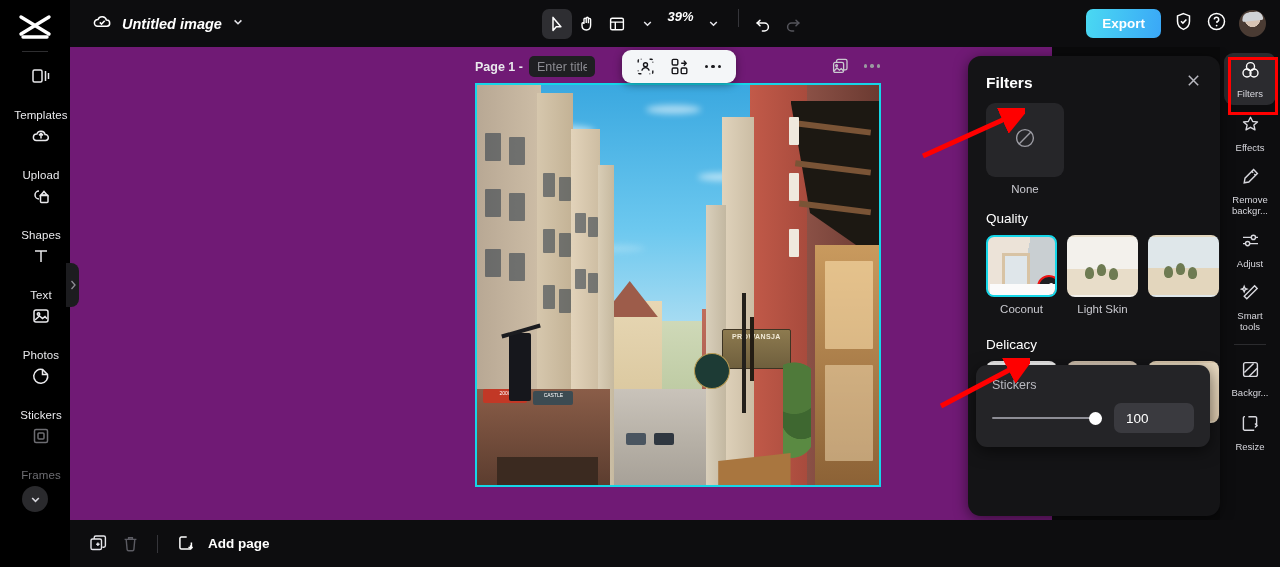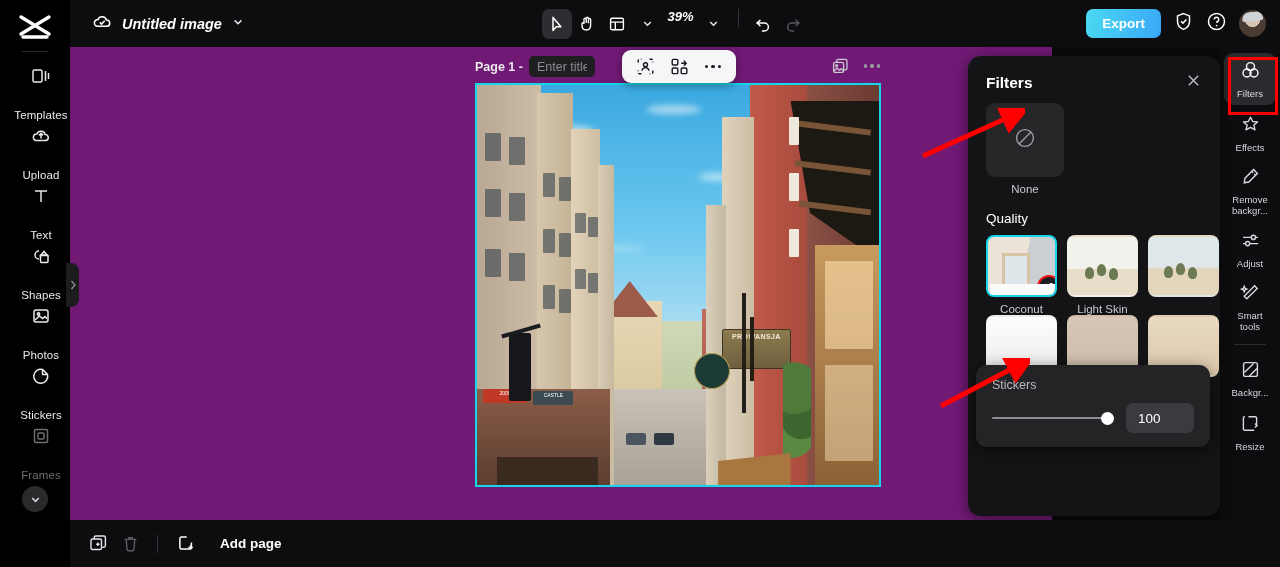--- a/index.html
+++ b/index.html
@@ -159,21 +159,21 @@
     position: absolute; left: 8px; top: 262px; width: 234px; height: 82px;
     background: #242427; border-radius: 11px; padding: 13px 16px; z-index: 18;
     box-shadow: 0 4px 16px rgba(0,0,0,.55);
   }
   .int-label { font-size: 12.5px; color: #b9b9c0; margin-bottom: 11px; }
   .int-row { display: flex; align-items: center; gap: 12px; }
   .slider { position: relative; flex: 1; height: 16px; display: flex; align-items: center; cursor: pointer; }
   .slider .track { width: 100%; height: 2px; background: #8d8d95; border-radius: 2px; }
   .slider .knob { position: absolute; right: 0; width: 13px; height: 13px; border-radius: 50%; background: #fff; }
   .int-box {
-    width: 68px; height: 30px; background: #3a3a3f; border-radius: 7px;
+    width: 80px; height: 30px; background: #3a3a3f; border-radius: 7px;
     display: flex; align-items: center; padding-left: 12px; font-size: 13.5px; color: #fff; cursor: text;
   }
 
   
   .rightrail {
     position: absolute; right: 0; top: 47px; bottom: 47px; width: 60px;
     background: #0d0d0f; display: flex; flex-direction: column; align-items: center;
     padding-top: 6px; z-index: 13;
   }
   .rr-item {
@@ -184,21 +184,21 @@
   .rr-item .lb { font-size: 9.5px; color: #d8d8de; text-align: center; line-height: 11px; }
   .rr-sep { width: 32px; height: 1px; background: #2b2b2e; margin: 5px 0 7px; }
 
   
   .bottombar {
     position: absolute; left: 70px; right: 0; bottom: 0; height: 47px;
     background: #0d0d0f; display: flex; align-items: center; z-index: 15;
   }
   .bb-left { display: flex; align-items: center; gap: 4px; padding-left: 14px; }
   .bb-btn { width: 28px; height: 28px; display: flex; align-items: center; justify-content: center; cursor: pointer; border-radius: 6px; }
-  .addpage { display: flex; align-items: center; gap: 24px; cursor: pointer; padding: 4px 6px; }
+  .addpage { display: flex; align-items: center; gap: 12px; cursor: pointer; padding: 4px 6px; }
   .addpage span { font-size: 13.5px; font-weight: bold; color: #fff; }
   .bb-right { margin-left: auto; display: flex; align-items: center; gap: 6px; padding-right: 16px; }
   .pagenum { font-size: 12.5px; font-weight: bold; color: #fff; min-width: 26px; text-align: center; }
 
   
   .anno { position: absolute; z-index: 40; pointer-events: none; }
   .anno-rect {
     border: 3px solid #ff0000;
     left: 1228px; top: 57px; width: 50px; height: 58px;
   }
@@ -232,34 +232,34 @@
           <svg width="20" height="20" viewBox="0 0 20 20" fill="none" stroke="#e9e9ec" stroke-width="1.5">
             <path d="M5.5 14.5a3.3 3.3 0 0 1 .4-6.6 4.3 4.3 0 0 1 8.2.6 3 3 0 0 1 .4 6h-8.9z"></path>
             <path d="M10 12.5V7.5M8 9.4l2-2 2 2"></path>
           </svg>
         </span>
         <span class="lb">Upload</span>
       </div>
       <div class="lnav-item">
         <span class="ic">
           <svg width="20" height="20" viewBox="0 0 20 20" fill="none" stroke="#e9e9ec" stroke-width="1.5">
-            <path d="M4 5h12M10 5v11"></path>
-          </svg>
-        </span>
-        <span class="lb">Text</span>
-      </div>
-      <div class="lnav-item">
-        <span class="ic">
-          <svg width="20" height="20" viewBox="0 0 20 20" fill="none" stroke="#e9e9ec" stroke-width="1.5">
             <path d="M8 5a4 4 0 1 0 0 8"></path>
               <rect x="9.5" y="9" width="7.5" height="7.5" rx="1"></rect>
             <path d="M13 5.5l3.5 4h-7z"></path>
           </svg>
         </span>
         <span class="lb">Shapes</span>
+      </div>
+      <div class="lnav-item">
+        <span class="ic">
+          <svg width="20" height="20" viewBox="0 0 20 20" fill="none" stroke="#e9e9ec" stroke-width="1.5">
+            <path d="M4 5h12M10 5v11"></path>
+          </svg>
+        </span>
+        <span class="lb">Text</span>
       </div>
       <div class="lnav-item">
         <span class="ic">
           <svg width="20" height="20" viewBox="0 0 20 20" fill="none" stroke="#e9e9ec" stroke-width="1.5">
             <rect x="3" y="4" width="14" height="12" rx="2"></rect>
             <circle cx="7.5" cy="8" r="1.2"></circle>
               <path d="M4 14l4.5-4 3 2.6 2.5-2 2 2.2"></path>
           </svg>
         </span>
         <span class="lb">Photos</span>
@@ -544,20 +544,21 @@
         <div class="thumb-wrap">
           <div class="thumb t-desert2">
             <span class="palm" style="left:14px;top:29px;"></span>
             <span class="palm" style="left:26px;top:26px;"></span>
             <span class="palm" style="left:38px;top:30px;"></span>
           </div>
           <div class="cap"></div>
         </div>
       </div>
 
+      <div class="sec-title" style="margin-top:22px;">Delicacy</div>
       <div class="thumbs">
         <div class="thumb-wrap">
           <div class="thumb t-white"></div>
         </div>
         <div class="thumb-wrap">
           <div class="thumb t-tan"></div>
         </div>
         <div class="thumb-wrap">
           <div class="thumb t-tan2"></div>
         </div>

